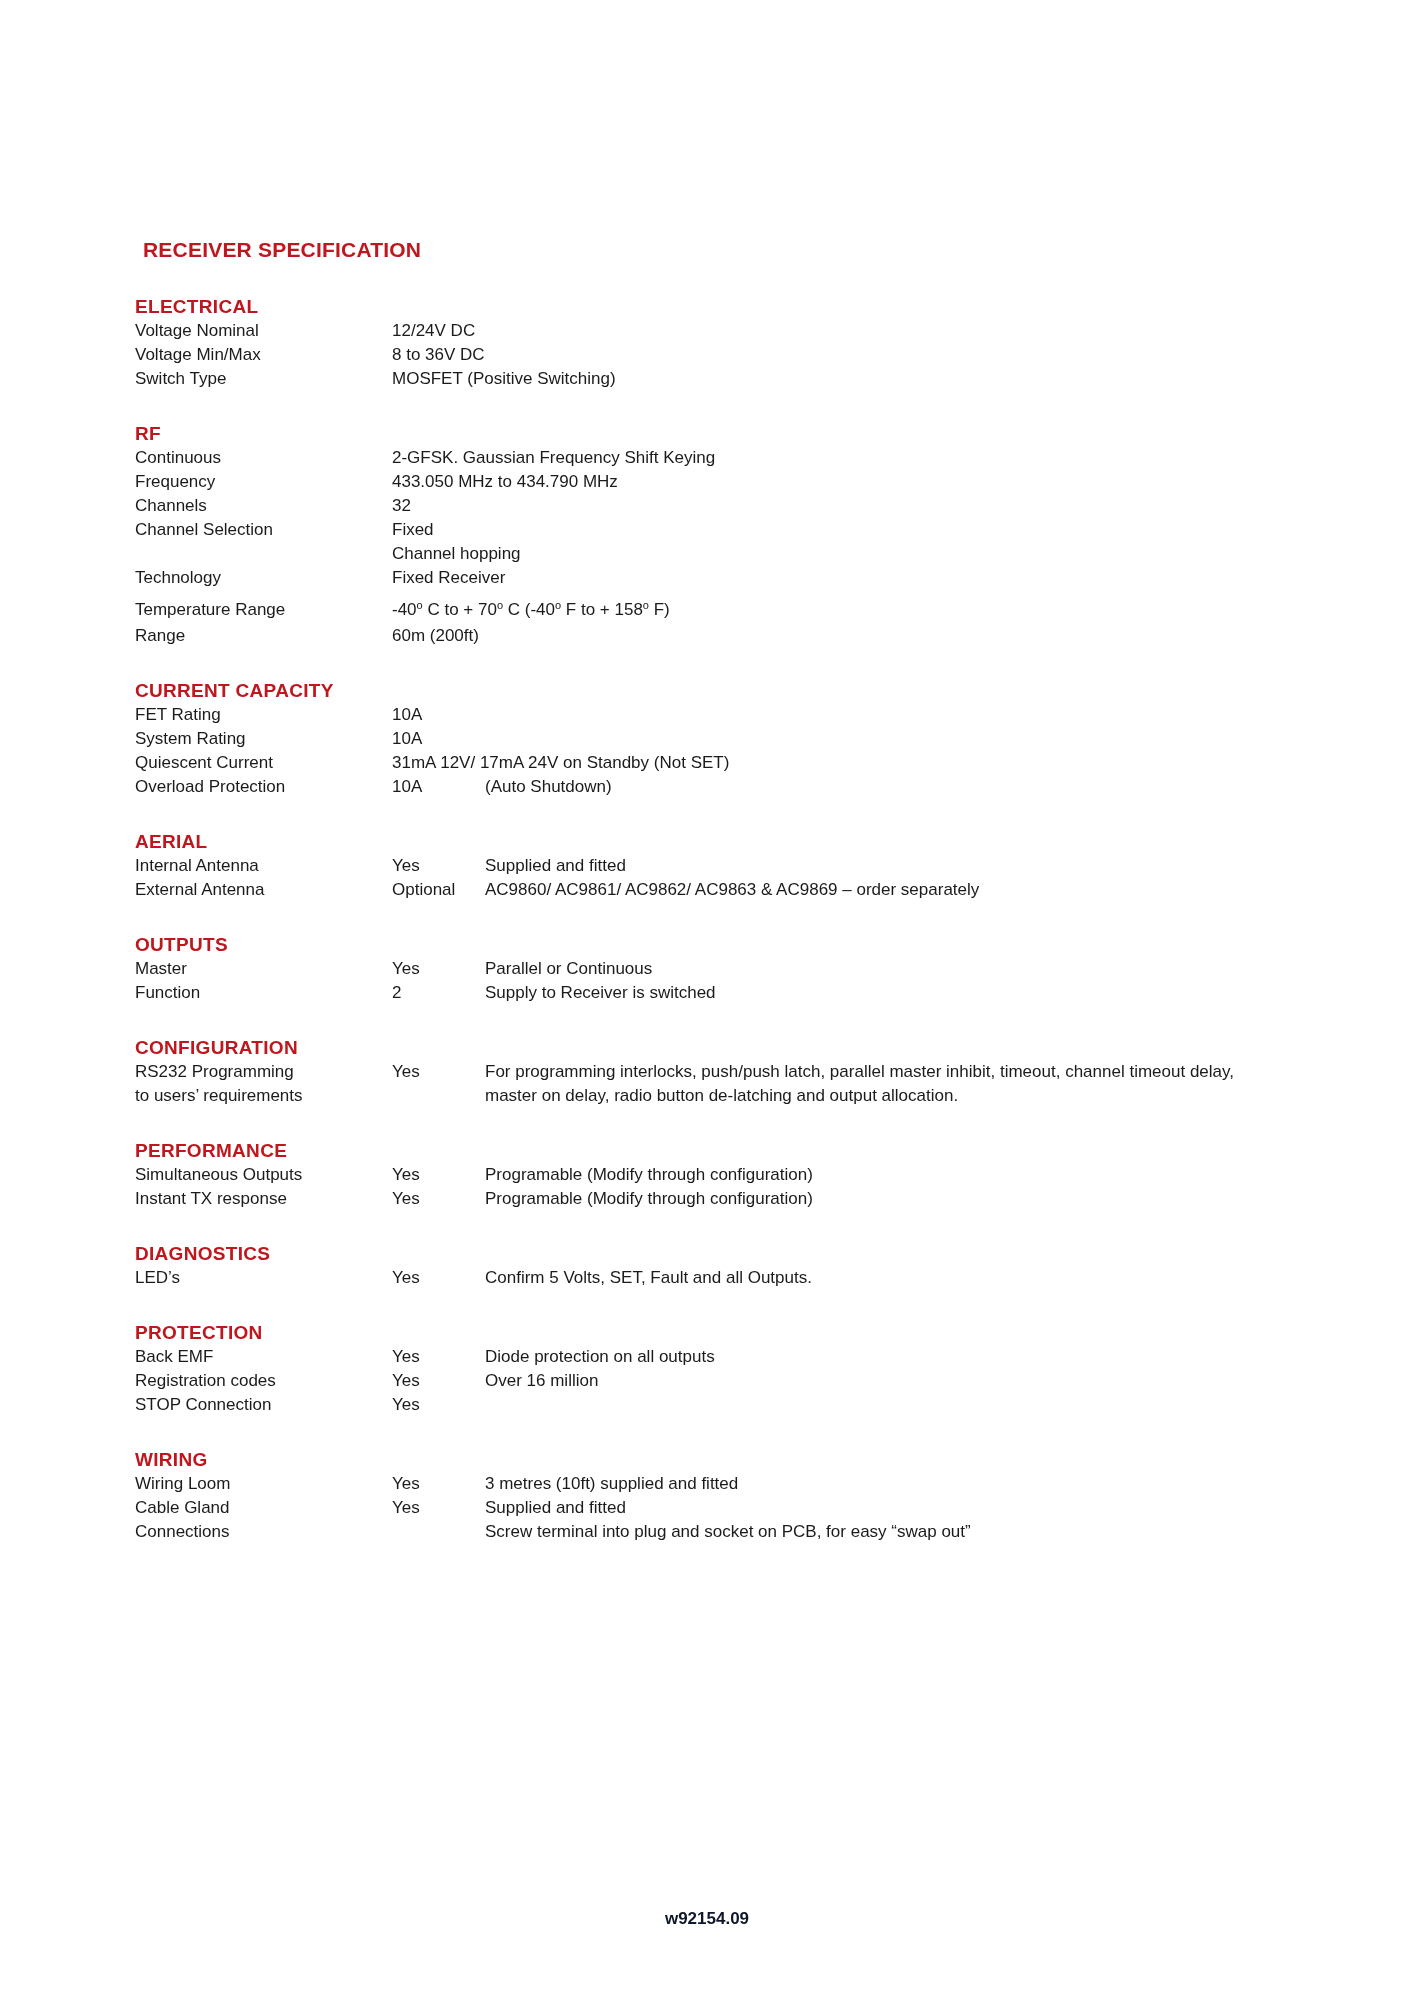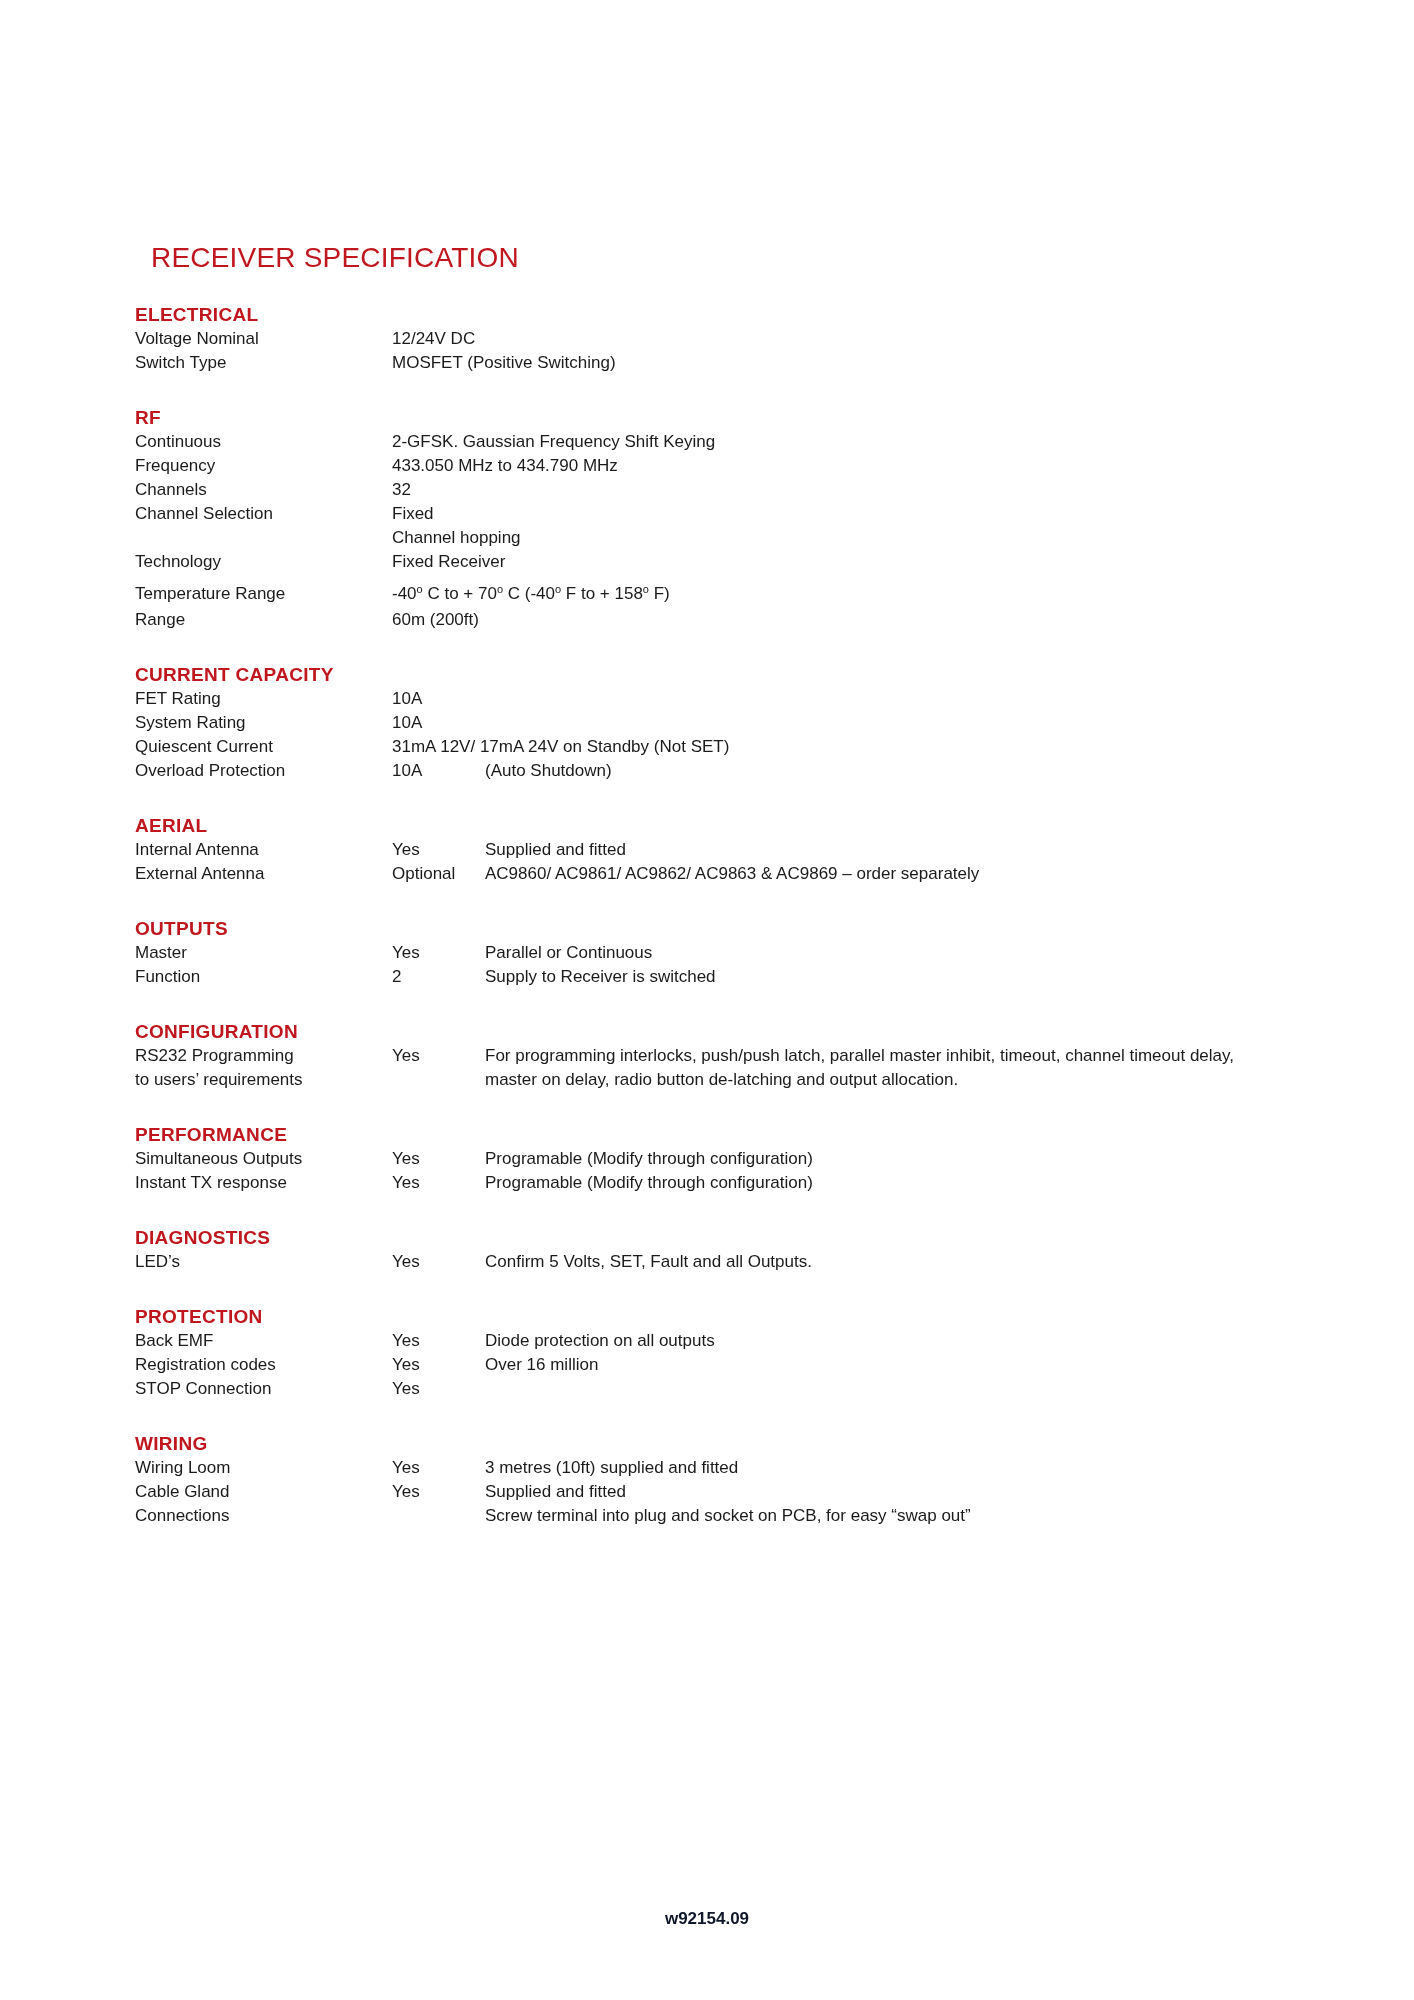--- a/index.html
+++ b/index.html
@@ -16,24 +16,24 @@
     color: #1b1b1b;
     overflow: hidden;
   }
   .content {
     position: absolute;
     left: 135px;
     top: 228px;
     width: 1230px;
   }
   .doc-title {
-    font-size: 28px;
-    font-weight: normal;
+    font-size: 21px;
+    font-weight: bold;
     color: var(--heading-color, #c0161d);
-    margin: 16px;
+    margin: 8px;
     line-height: 28px;
     letter-spacing: 0.2px;
   }
   .section {
     margin-top: 31px;
   }
   .section-title {
     font-size: 19px;
     font-weight: bold;
     color: var(--heading-color, #c0161d);
@@ -91,20 +91,25 @@
     <main id="sections">
   <section class="section">
     <h2 class="section-title">ELECTRICAL</h2>
     <div class="rows">
   <div class="row">
     <span class="c-label">Voltage Nominal</span>
     <span class="c-value">12/24V DC</span>
     <span class="c-desc"></span>
   </div>
 
+  <div class="row">
+    <span class="c-label">Voltage Min/Max</span>
+    <span class="c-value">8 to 36V DC</span>
+    <span class="c-desc"></span>
+  </div>
 
   <div class="row">
     <span class="c-label">Switch Type</span>
     <span class="c-value">MOSFET (Positive Switching)</span>
     <span class="c-desc"></span>
   </div>
 </div>
   </section>
 
   <section class="section">

